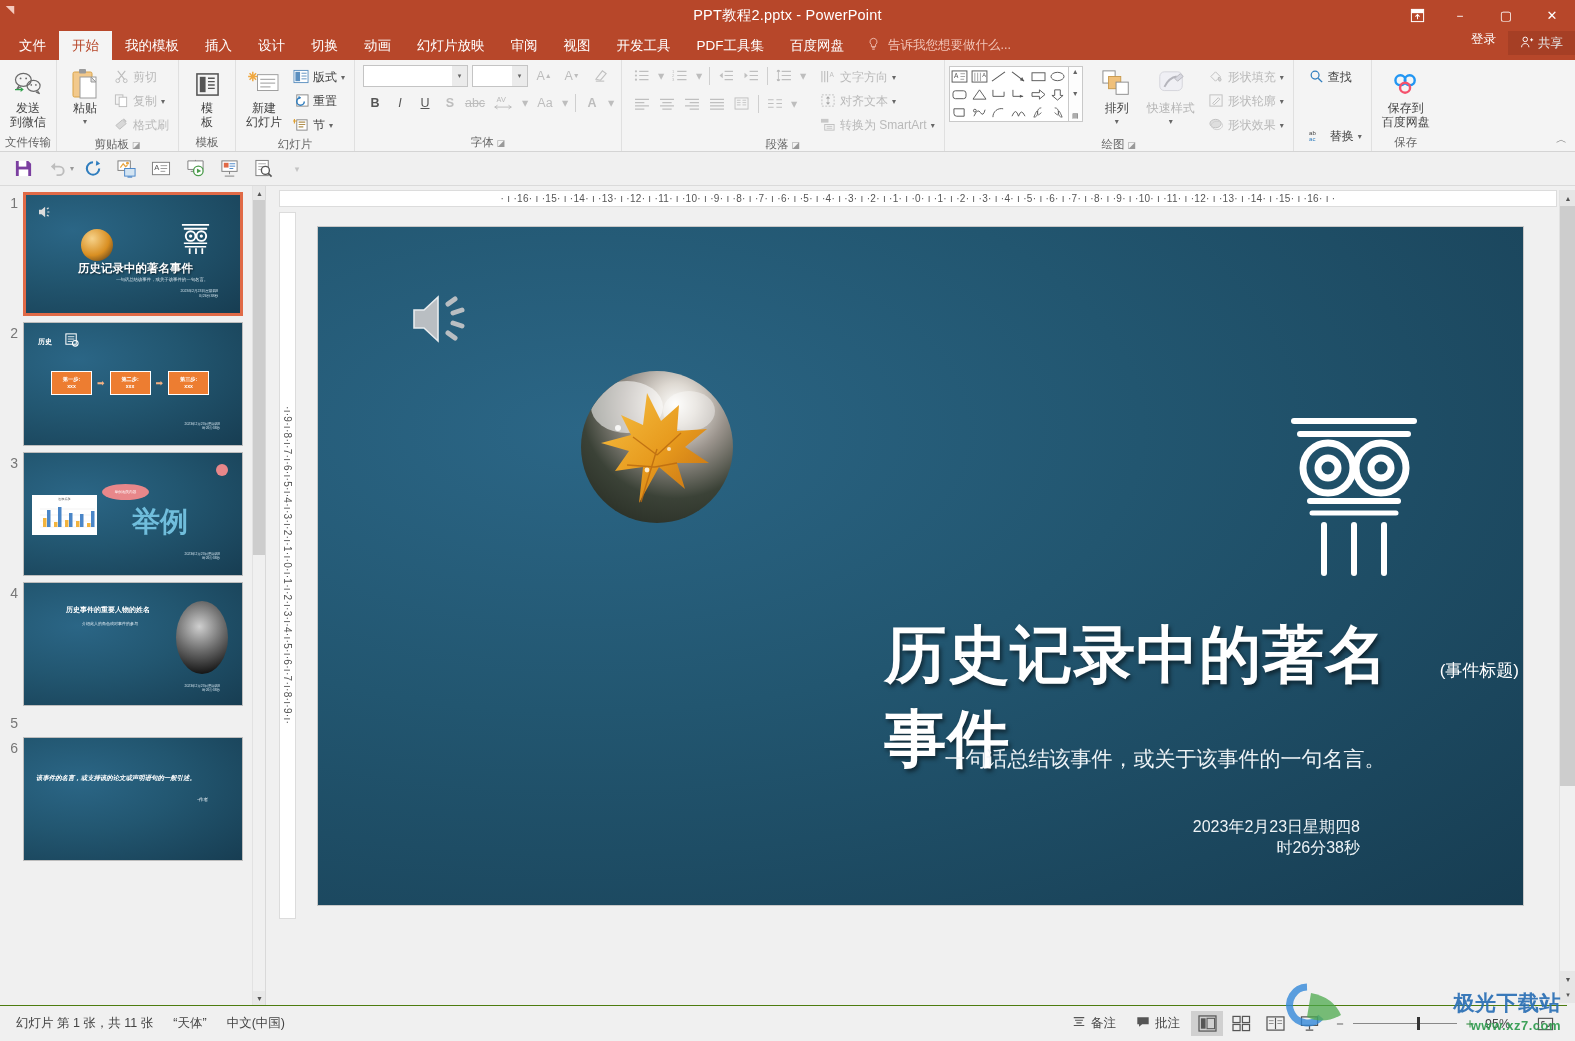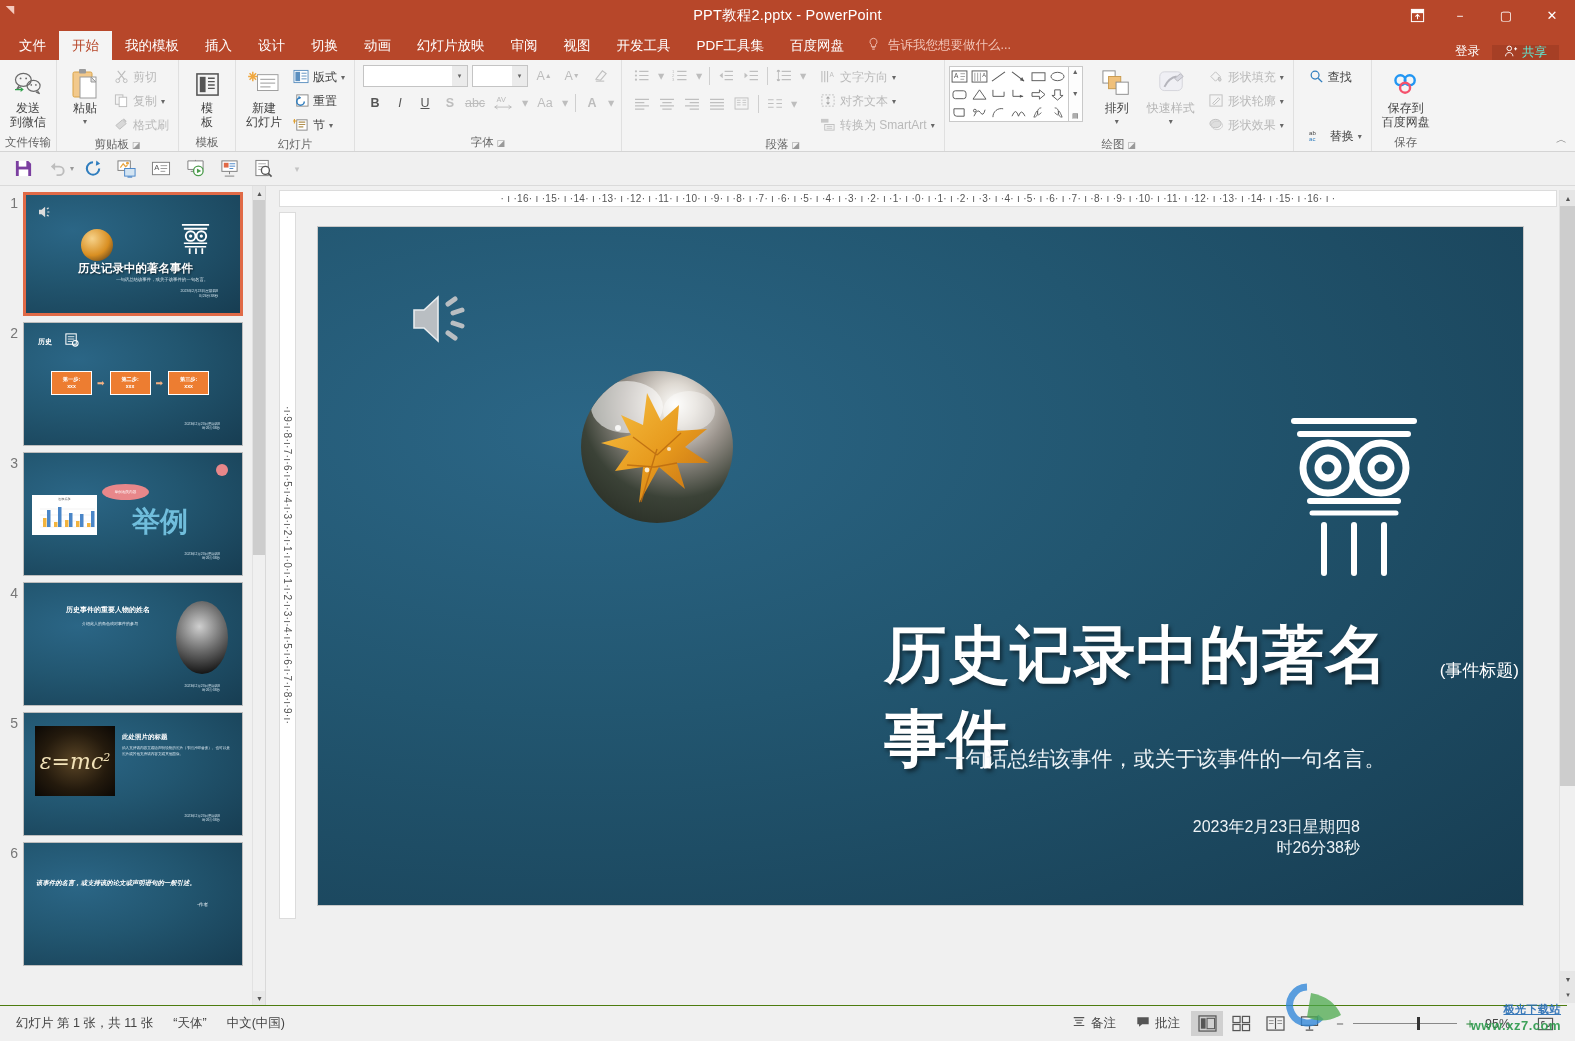--- a/index.html
+++ b/index.html
@@ -34,25 +34,25 @@
   .menu-item {
     padding:0 13px; display:flex; align-items:center;
     color:#fff; font-size:13.5px; white-space:nowrap;
   }
   .menu-item.active { background:#f4f4f4; color:#b7472a; }
   .tellme {
     display:flex; align-items:center; gap:8px; padding-left:10px;
     color:#f2c5b8; font-size:12.5px;
   }
   .menu-right {
-    position:absolute; right:16px; top:0; height:29px; display:flex; align-items:flex-end;
+    position:absolute; right:0; top:0; height:29px; display:flex; align-items:flex-start;
   }
   .menu-right .signin { color:#fff; font-size:12.5px; padding:0 12px; }
   .menu-right .share {
-    color:#5eead4; font-size:12.5px; padding:0 12px; height:15px;
+    color:#e5e5e5; font-size:12.5px; padding:0 12px; height:24px;
     display:flex; align-items:center; gap:4px; background:#a63f25;
   }
 
   
   .ribbon {
     height:92px; background:#f4f4f4; display:flex; align-items:stretch;
     border-bottom:1px solid #d4d4d4; position:relative;
   }
   .rgroup { display:flex; flex-direction:column; position:relative; padding:0 4px; }
   .rgroup + .rgroup { border-left:1px solid #e0e0e0; }
@@ -243,22 +243,22 @@
   .ztrack { width:104px; height:1px; background:#888; position:relative; }
   .zhandle { position:absolute; left:64px; top:-6px; width:3px; height:13px; background:#333; }
   .zlabel { width:42px; text-align:left; font-size:12.5px; }
 
   
   .watermark {
     position:absolute; right:8px; bottom:6px; width:300px; height:56px;
     pointer-events:none; opacity:.92;
   }
   .wm-text {
-    position:absolute; right:6px; bottom:18px; font-size:11px; font-weight:bold;
-    color:#2a6fb5; letter-spacing:.5px;text-decoration:underline;
+    position:absolute; right:6px; bottom:18px; font-size:21px; font-weight:bold;
+    color:#2a6fb5; letter-spacing:.5px;
   }
   .wm-sub {
     position:absolute; right:6px; bottom:2px; font-size:13px; font-weight:bold;
     color:#2f9b4e; letter-spacing:.5px;
   }
 </style>
 </head>
 <body>
 
 <div class="titlebar">
@@ -1027,30 +1027,20 @@
         <div style="position:absolute;left:58px;top:38px;font-size:4px;color:#dfeaf2;">介绍此人的角色或对事件的参与</div>
         <div style="position:absolute;right:14px;top:18px;width:52px;height:73px;border-radius:50%;background:radial-gradient(circle at 45% 35%,#cfcfcf,#6a6a6a 45%,#161616 85%);"></div>
         <div style="position:absolute;right:22px;bottom:12px;font-size:3.4px;color:#cfe0ea;text-align:right;line-height:4.6px;">
           <span>2023年2月23日星期四8</span><br><span>时26分38秒</span>
         </div>
       </div>
     </div>
 
     <div class="thumb-row">
       <div class="thumb-num">5</div>
-      <div class="thumb" style="background:radial-gradient(ellipse at 25% 35%,#2b6686 0%,#225670 45%,#173d52 100%);">
-        <div style="position:absolute;left:11px;top:13px;width:80px;height:70px;background:radial-gradient(ellipse at 50% 50%,#5a4526 0%,#241a0d 58%,#0b0805 100%);display:flex;align-items:center;justify-content:center;">
-          <span style="font-style:italic;font-family:'DejaVu Serif',serif;font-size:22px;color:#f2e2b8;">ɛ=mc<sup style="font-size:11px;">2</sup></span>
-        </div>
-        <div style="position:absolute;left:98px;top:20px;font-size:6.5px;font-weight:bold;color:#fff;">此处照片的标题</div>
-        <div style="position:absolute;left:98px;top:33px;width:110px;font-size:3.6px;line-height:5.6px;color:#dfeaf2;">插入支持该内容文或语声明说明的照片（非照片即替换）。也可以是照片或其他支持该内容文或其他图像。</div>
-        <div style="position:absolute;right:22px;bottom:12px;font-size:3.4px;color:#cfe0ea;text-align:right;line-height:4.6px;">
-          <span>2023年2月23日星期四8</span><br><span>时26分38秒</span>
-        </div>
-      </div>
     </div>
 
     <div class="thumb-row">
       <div class="thumb-num">6</div>
       <div class="thumb" style="background:radial-gradient(ellipse at 25% 35%,#2b6686 0%,#225670 45%,#173d52 100%);">
         <div style="position:absolute;left:12px;top:36px;width:196px;font-size:6.4px;font-style:italic;font-weight:bold;color:#fff;">该事件的名言，或支持该的论文或声明语句的一般引述。</div>
         <div style="position:absolute;right:34px;top:59px;font-size:4.6px;color:#e6eef4;">-作者</div>
       </div>
     </div>
 

